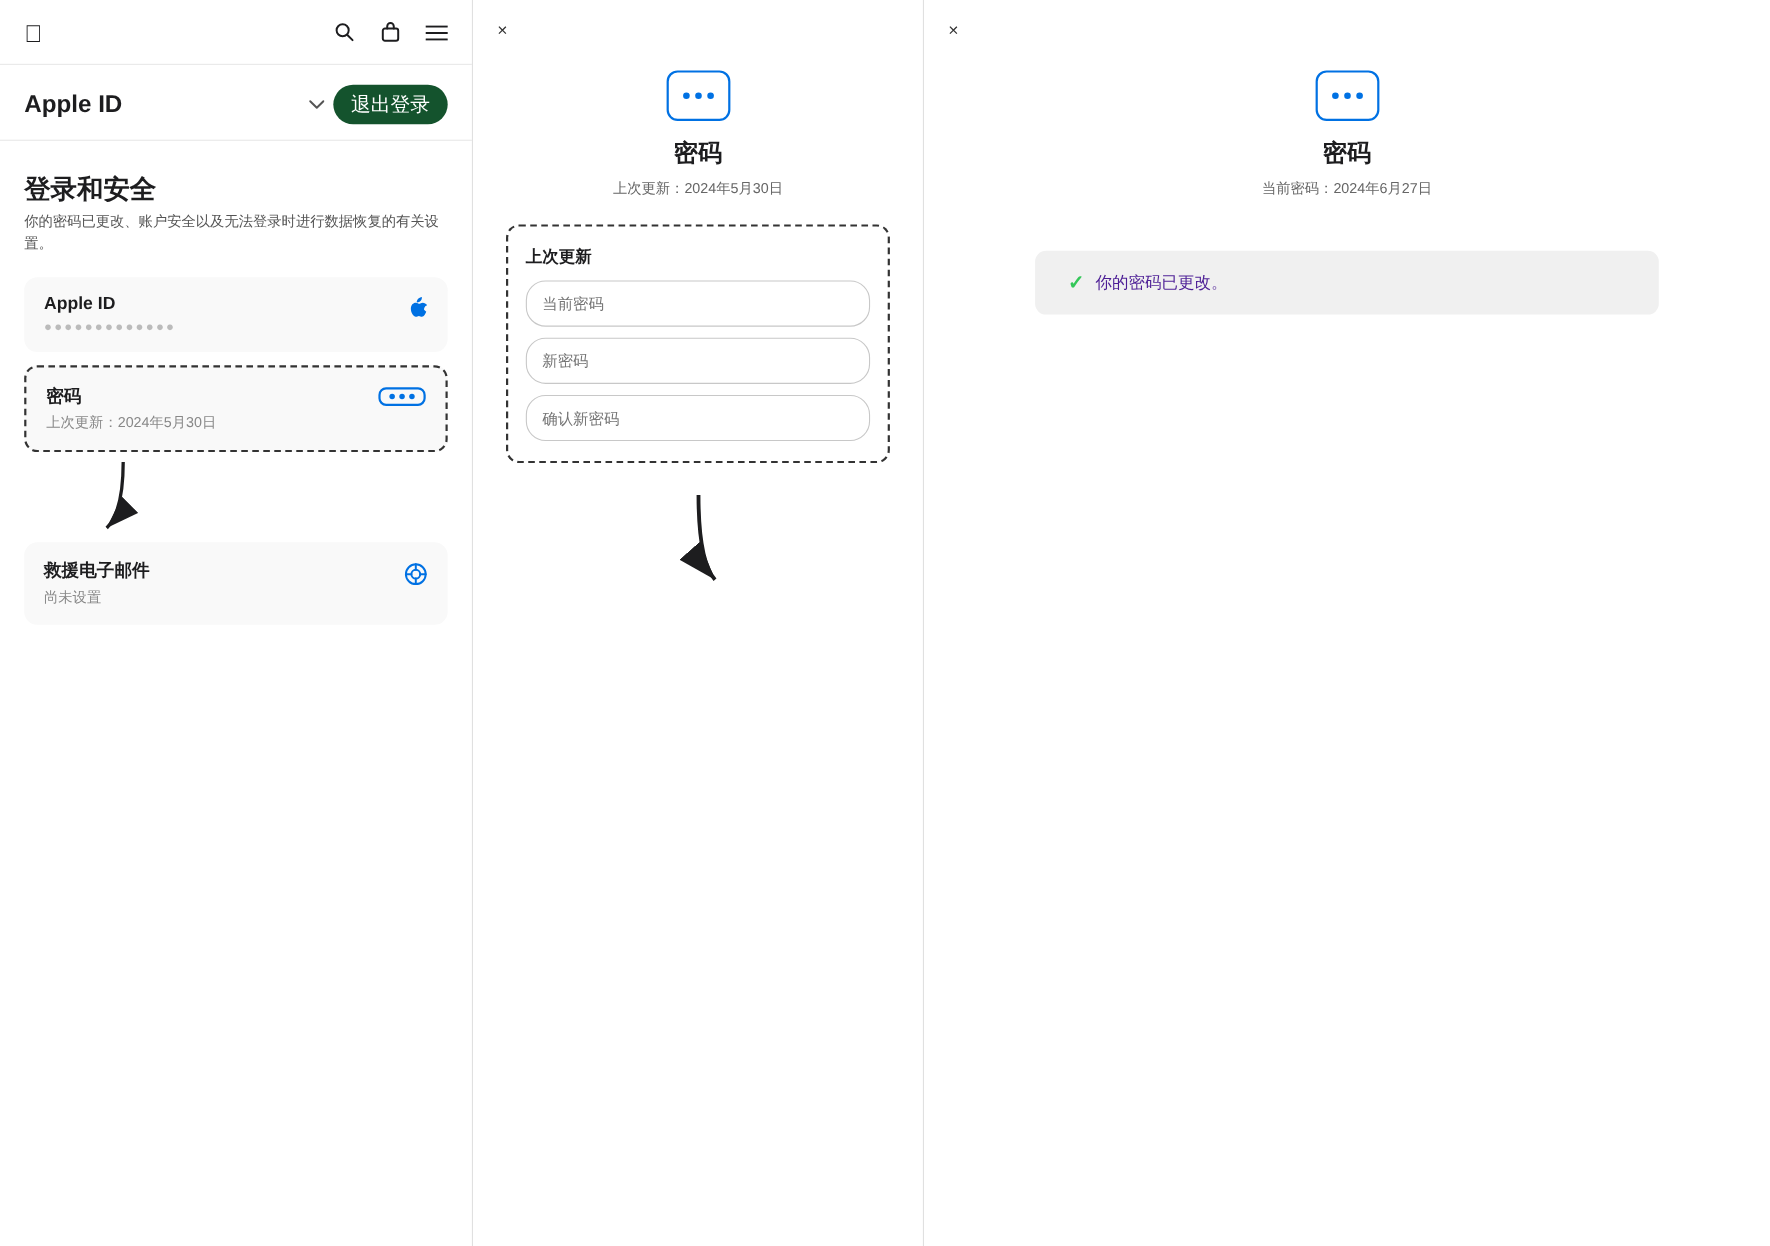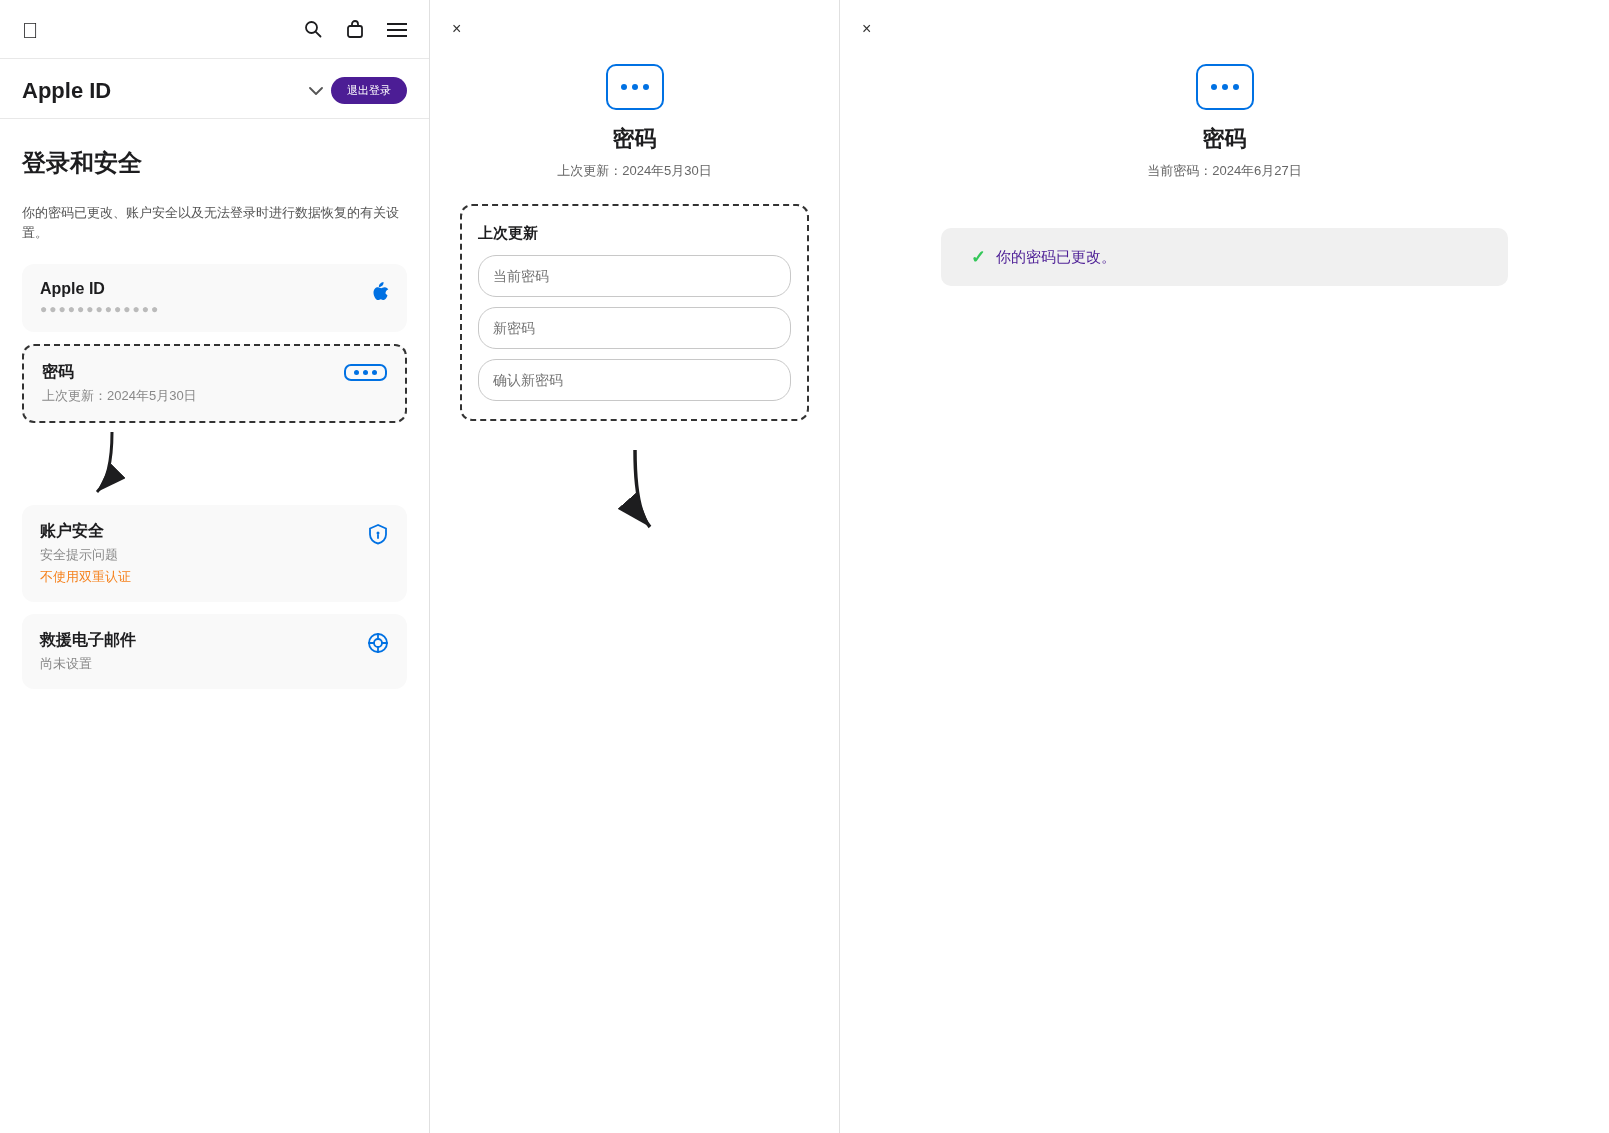--- a/index.html
+++ b/index.html
@@ -61,39 +61,39 @@
       font-size: 22px;
       font-weight: 600;
       color: #1d1d1f;
       flex: 1;
     }
     .apple-id-header .chevron {
       font-size: 14px;
       color: #555;
     }
     .logout-btn {
-      background: #4c1d95;
+      background: #14532d;
       color: #fff;
       border: none;
       border-radius: 20px;
       padding: 6px 16px;
-      font-size: 11px;
+      font-size: 18px;
       cursor: pointer;
       white-space: nowrap;
     }
 
     
     .left-content {
       padding: 28px 22px 22px 22px;
     }
     .section-title {
       font-size: 24px;
       font-weight: 700;
       color: #1d1d1f;
-      margin-bottom: 24px;
+      margin-bottom: 3px;
     }
     .section-desc {
       font-size: 13px;
       color: #555;
       line-height: 1.5;
       margin-bottom: 22px;
     }
 
     
     .card {
@@ -336,34 +336,20 @@
       <svg width="60" height="70" viewBox="0 0 60 70">
         <defs>
           <marker id="arrowhead1" markerWidth="10" markerHeight="7" refX="10" refY="3.5" orient="auto">
             <polygon points="0 0, 10 3.5, 0 7" fill="#1d1d1f"></polygon>
           </marker>
         </defs>
         <path d="M30 5 Q30 50 15 65" stroke="#1d1d1f" stroke-width="3" fill="none" marker-end="url(#arrowhead1)"></path>
       </svg>
     </div>
 
-    <div class="card">
-      <div class="card-body">
-        <div class="card-label">账户安全</div>
-        <div class="card-sub">安全提示问题</div>
-        <div class="card-sub-orange">不使用双重认证</div>
-      </div>
-      <div class="card-icon">
-        <svg width="22" height="22" viewBox="0 0 22 22" fill="none">
-          <path d="M11 2L3 5.5v6c0 4.5 3.5 8.1 8 9 4.5-.9 8-4.5 8-9v-6L11 2z" stroke="#0071e3" stroke-width="1.8" fill="none"></path>
-          <circle cx="11" cy="10" r="1.5" fill="#0071e3"></circle>
-          <line x1="11" y1="12" x2="11" y2="15" stroke="#0071e3" stroke-width="1.8" stroke-linecap="round"></line>
-        </svg>
-      </div>
-    </div>
 
     <div class="card">
       <div class="card-body">
         <div class="card-label">救援电子邮件</div>
         <div class="card-sub">尚未设置</div>
       </div>
       <div class="card-icon">
         <svg width="22" height="22" viewBox="0 0 22 22" fill="none">
           <circle cx="11" cy="11" r="9" stroke="#0071e3" stroke-width="1.8" fill="none"></circle>
           <circle cx="11" cy="11" r="4" stroke="#0071e3" stroke-width="1.8" fill="none"></circle>

